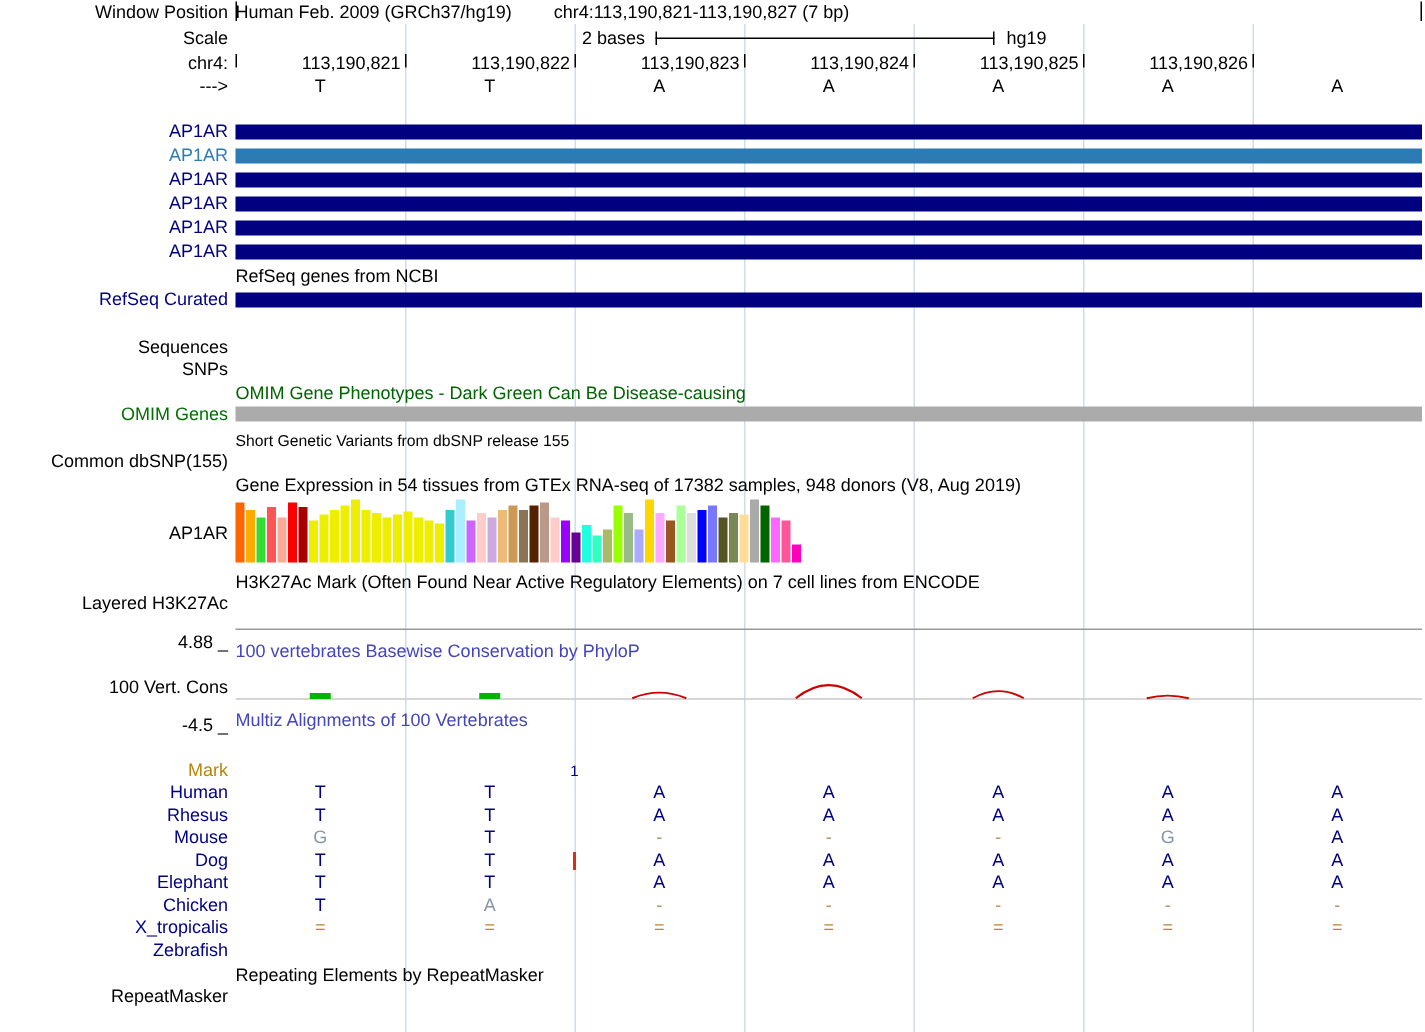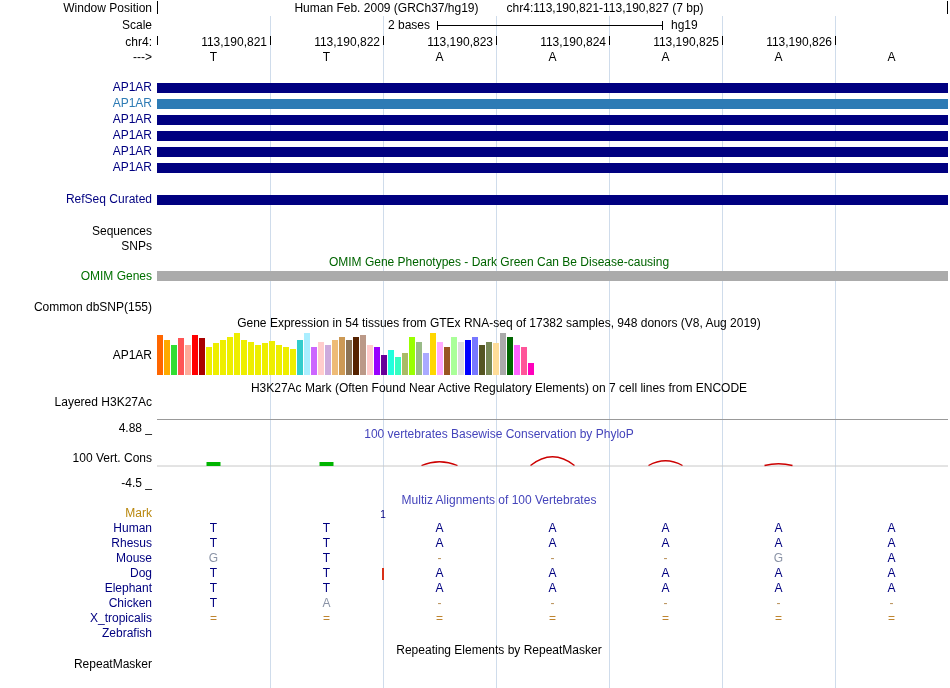--- a/index.html
+++ b/index.html
@@ -1,21 +1,21 @@
 <!DOCTYPE html>
 <html><head>
 <meta charset="utf-8">
 <style>
   html,body{margin:0;padding:0;background:#fff;}
   #browser{
     position:relative;width:950px;height:688px;background:#fff;overflow:hidden;
     font-family:"Liberation Sans", sans-serif;color:#000;font-size:12px;text-decoration:underline;
   }
   .lbl{position:absolute;left:0;width:152px;text-align:right;font-size:12px;line-height:13px;white-space:nowrap;}
-  .hdr{position:absolute;left:157px;width:684px;text-align:center;font-size:12px;line-height:13px;white-space:nowrap;}
+  .hdr{position:absolute;left:157px;width:684px;text-align:left;font-size:12px;line-height:13px;white-space:nowrap;}
   .small{font-size:10.5px;}
   .bar{position:absolute;left:157px;width:791px;}
   .abs{position:absolute;}
   .abs-text{position:absolute;font-size:12px;line-height:13px;white-space:nowrap;}
   .letter{position:absolute;transform:translateX(-50%);font-size:12px;line-height:13px;white-space:pre;}
   .tick{position:absolute;width:1px;background:#000;}
   .t-k{color:#000;}
   .t-n{color:#000080;}
   .t-m{color:#8a93a6;}
   .t-g{color:#b89058;}
@@ -90,30 +90,32 @@
       <div class="lbl" style="top: 113px; color: rgb(0, 0, 128);">AP1AR</div>
       <div class="bar" style="top: 115px; height: 10px; background: rgb(0, 0, 128);"></div>
       <div class="lbl" style="top: 129px; color: rgb(0, 0, 128);">AP1AR</div>
       <div class="bar" style="top: 131px; height: 10px; background: rgb(0, 0, 128);"></div>
       <div class="lbl" style="top: 145px; color: rgb(0, 0, 128);">AP1AR</div>
       <div class="bar" style="top: 147px; height: 10px; background: rgb(0, 0, 128);"></div>
       <div class="lbl" style="top: 161px; color: rgb(0, 0, 128);">AP1AR</div>
       <div class="bar" style="top: 163px; height: 10px; background: rgb(0, 0, 128);"></div>
     </div>
 
+  <div class="hdr" style="top:178px">RefSeq genes from NCBI</div>
   <div class="lbl c-navy" style="top:193px">RefSeq Curated</div>
   <div class="bar" style="top:195px;height:10px;background:#000080"></div>
 
   <div class="lbl" style="top:225px">Sequences</div>
   <div class="lbl" style="top:240px">SNPs</div>
 
   <div class="hdr c-dgreen" style="top:256px">OMIM Gene Phenotypes - Dark Green Can Be Disease-causing</div>
   <div class="lbl c-green" style="top:270px">OMIM Genes</div>
   <div class="bar" style="top:271px;height:10px;background:#ababab"></div>
 
+  <div class="hdr small" style="top:288px">Short Genetic Variants from dbSNP release 155</div>
   <div class="lbl" style="top:301px">Common dbSNP(155)</div>
 
   <div class="hdr" style="top:317px">Gene Expression in 54 tissues from GTEx RNA-seq of 17382 samples, 948 donors (V8, Aug 2019)</div>
   <div class="lbl" style="top:349px">AP1AR</div>
   <div id="gtex">
       <div class="abs" style="left: 157px; top: 335px; width: 6px; height: 40px; background: rgb(255, 102, 0);"></div>
       <div class="abs" style="left: 164px; top: 340px; width: 6px; height: 35px; background: rgb(255, 170, 0);"></div>
       <div class="abs" style="left: 171px; top: 345px; width: 6px; height: 30px; background: rgb(51, 221, 51);"></div>
       <div class="abs" style="left: 178px; top: 338px; width: 6px; height: 37px; background: rgb(255, 85, 85);"></div>
       <div class="abs" style="left: 185px; top: 345px; width: 6px; height: 30px; background: rgb(255, 170, 153);"></div>
@@ -181,21 +183,21 @@
         <line x1="0" y1="22" x2="791" y2="22" stroke="#c8c8c8"></line>
         <rect x="49.5" y="18" width="14" height="4" fill="#00b400"></rect>
         <rect x="162.5" y="18" width="14" height="4" fill="#00b400"></rect>
         <path d="M 264.5 21.5 Q 282.5 14 300.5 21.5" stroke="#cc0000" stroke-width="1.3" fill="none"></path>
         <path d="M 373.5 21.5 Q 395.5 4 417.5 21.5" stroke="#cc0000" stroke-width="1.3" fill="none"></path>
         <path d="M 491.5 21.5 Q 508.5 12 525.5 21.5" stroke="#cc0000" stroke-width="1.3" fill="none"></path>
         <path d="M 607.5 21.5 Q 621.5 18 635.5 21.5" stroke="#cc0000" stroke-width="1.3" fill="none"></path>
       </svg>
     </div>
 
-  <div class="hdr c-blue" style="top:494px">Multiz Alignments of 100 Vertebrates</div>
+  <div class="hdr c-blue" style="top:474px">Multiz Alignments of 100 Vertebrates</div>
   <div class="lbl c-gold" style="top:507px">Mark</div>
   <div class="letter" style="left:383px;top:508px;font-size:10px;color:#000080">1</div>
   <div id="multiz">
       <div class="lbl c-navy" style="top: 522px;">Human</div>
       <div class="letter t-n" style="left: 213.5px; top: 522px;">T</div>
       <div class="letter t-n" style="left: 326.5px; top: 522px;">T</div>
       <div class="letter t-n" style="left: 439.5px; top: 522px;">A</div>
       <div class="letter t-n" style="left: 552.5px; top: 522px;">A</div>
       <div class="letter t-n" style="left: 665.5px; top: 522px;">A</div>
       <div class="letter t-n" style="left: 778.5px; top: 522px;">A</div>

